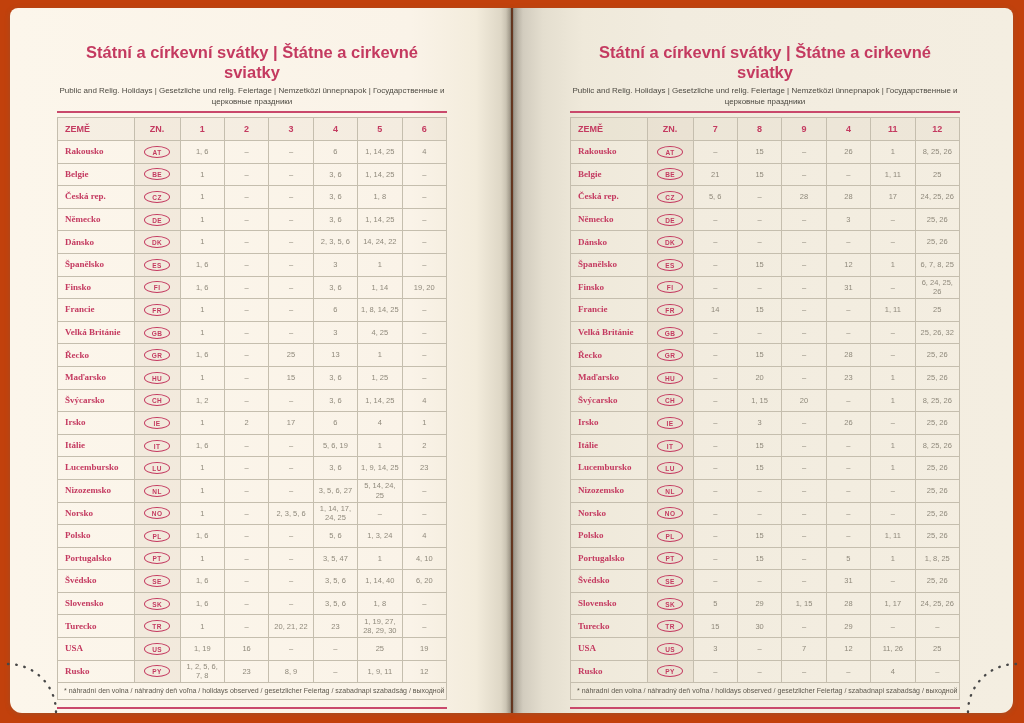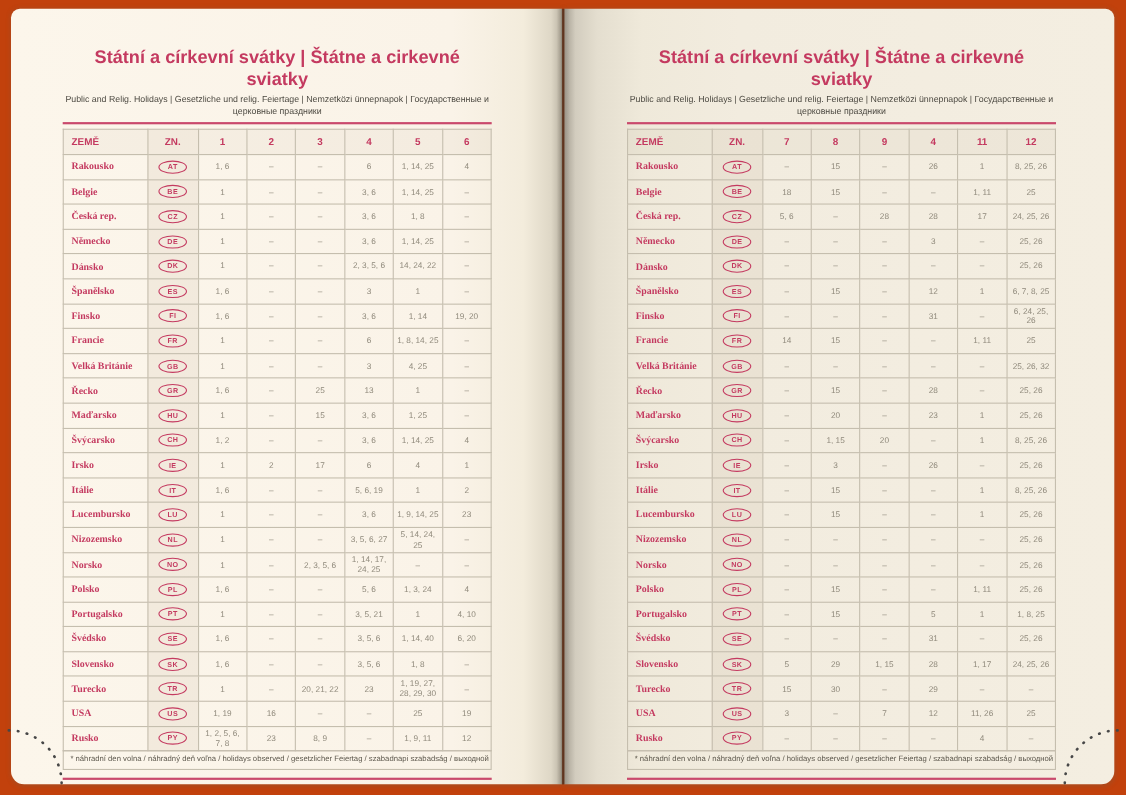--- a/index.html
+++ b/index.html
@@ -263,21 +263,21 @@
             <td class="col-month">5, 6</td>
             <td class="col-month">1, 3, 24</td>
             <td class="col-month">4</td>
           </tr>
           <tr>
             <td class="col-country">Portugalsko</td>
             <td class="col-code"><span class="badge">PT</span></td>
             <td class="col-month">1</td>
             <td class="col-month">–</td>
             <td class="col-month">–</td>
-            <td class="col-month">3, 5, 21</td>
+            <td class="col-month">3, 5, 47</td>
             <td class="col-month">1</td>
             <td class="col-month">4, 10</td>
           </tr>
           <tr>
             <td class="col-country">Švédsko</td>
             <td class="col-code"><span class="badge">SE</span></td>
             <td class="col-month">1, 6</td>
             <td class="col-month">–</td>
             <td class="col-month">–</td>
             <td class="col-month">3, 5, 6</td>
@@ -366,21 +366,21 @@
             <td class="col-month">–</td>
             <td class="col-month">15</td>
             <td class="col-month">–</td>
             <td class="col-month">26</td>
             <td class="col-month">1</td>
             <td class="col-month">8, 25, 26</td>
           </tr>
           <tr>
             <td class="col-country">Belgie</td>
             <td class="col-code"><span class="badge">BE</span></td>
-            <td class="col-month">18</td>
+            <td class="col-month">21</td>
             <td class="col-month">15</td>
             <td class="col-month">–</td>
             <td class="col-month">–</td>
             <td class="col-month">1, 11</td>
             <td class="col-month">25</td>
           </tr>
           <tr>
             <td class="col-country">Česká rep.</td>
             <td class="col-code"><span class="badge">CZ</span></td>
             <td class="col-month">5, 6</td>

